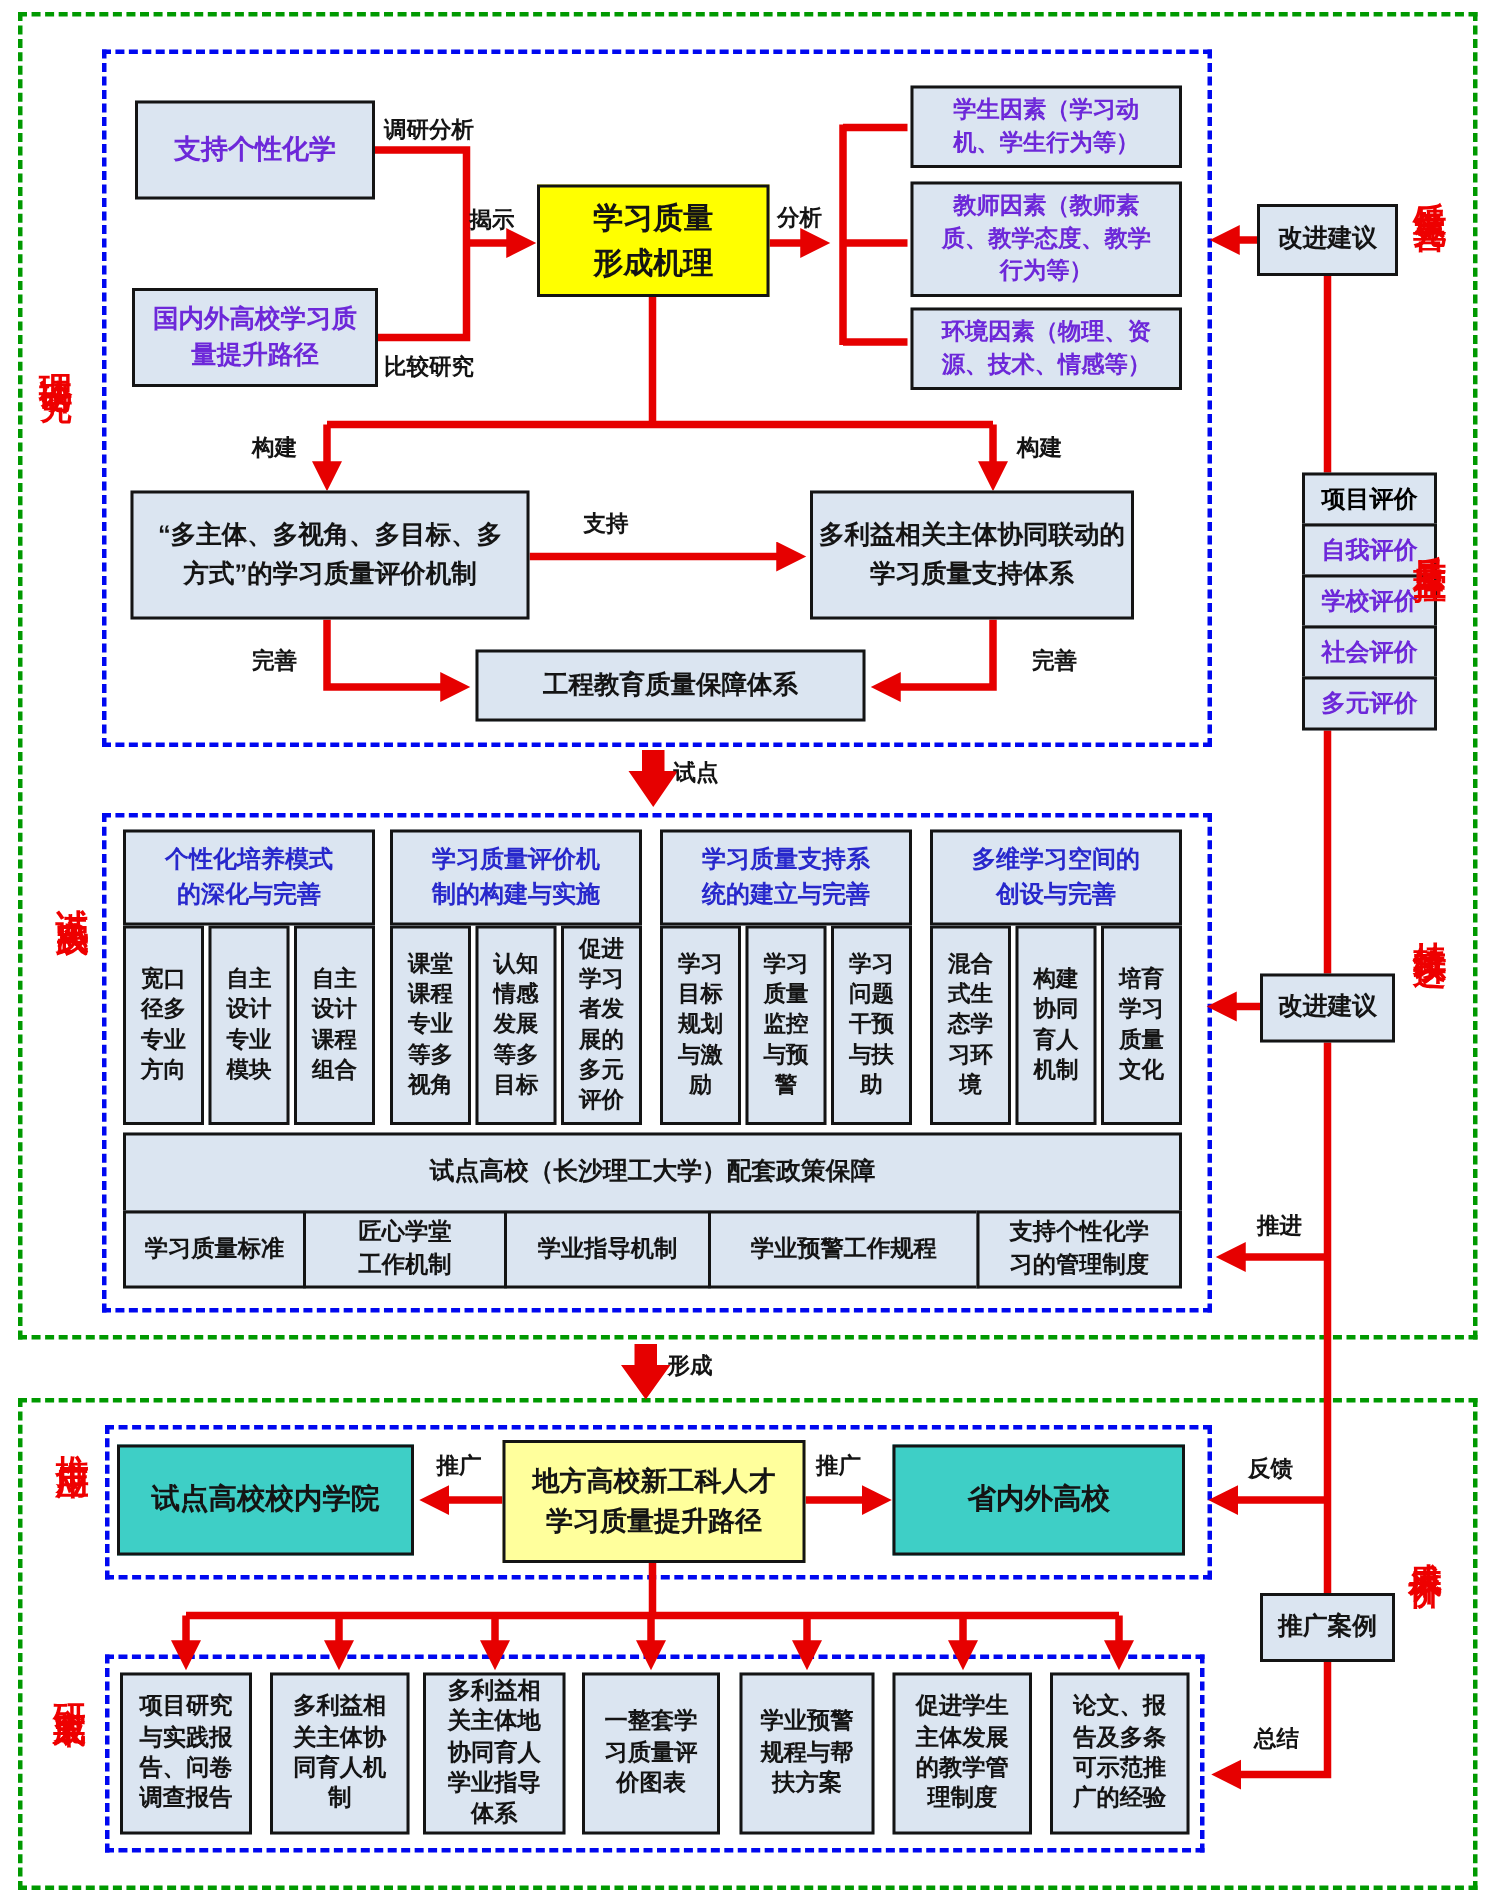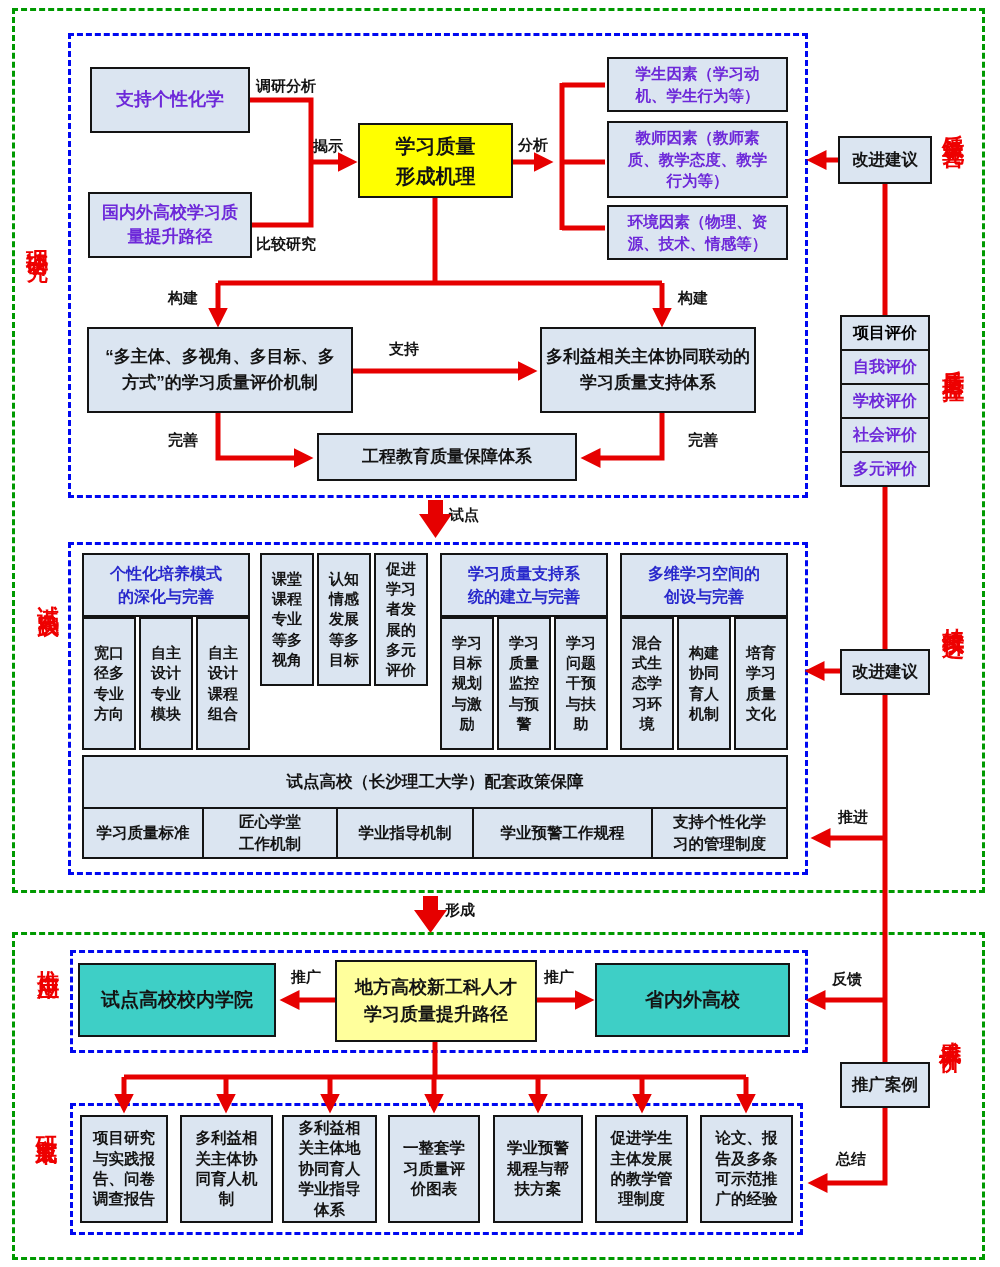--- a/index.html
+++ b/index.html
@@ -18,21 +18,21 @@
   .dashb{position:absolute;border:3px dashed #0008f0;box-sizing:border-box;}
   .dashg{position:absolute;border:3px dashed #009900;box-sizing:border-box;}
   .grp{position:absolute;width:168px;}
   .grp-h{width:168px;height:64px;background:#dbe5f1;border:2px solid #141414;box-sizing:border-box;
          display:flex;align-items:center;justify-content:center;text-align:center;
          font-weight:bold;font-size:16px;color:#2828cc;white-space:pre-line;line-height:1.45;}
   .grp-c{width:168px;height:133px;display:flex;gap:3px;}
   .cell{flex:1;background:#dbe5f1;border:2px solid #141414;box-sizing:border-box;
         display:flex;align-items:center;justify-content:center;text-align:center;
         font-weight:bold;font-size:15px;color:#141414;white-space:pre-line;line-height:1.35;}
-  .stack{position:absolute;left:840px;top:315px;width:90px;height:172px;display:flex;flex-direction:column;}
+  .stack{position:absolute;left:868px;top:315px;width:90px;height:172px;display:flex;flex-direction:column;}
   .stack .b2{flex:1;background:#dbe5f1;border:2px solid #141414;box-sizing:border-box;margin-top:-2px;
         display:flex;align-items:center;justify-content:center;font-weight:bold;font-size:16px;}
   .stack .b2:first-child{margin-top:0;}
   svg{position:absolute;left:0;top:0;}
 </style>
 </head>
 <body>
 
 <div id="stage">
 
@@ -140,20 +140,22 @@
 专业
 模块</div>
       <div class="cell">自主
 设计
 课程
 组合</div>
     </div>
   </div>
 
   <div class="grp" style="left:260px;top:553px;">
+    <div class="grp-h">学习质量评价机
+制的构建与实施</div>
     <div class="grp-c">
       <div class="cell">课堂
 课程
 专业
 等多
 视角</div>
       <div class="cell">认知
 情感
 发展
 等多

